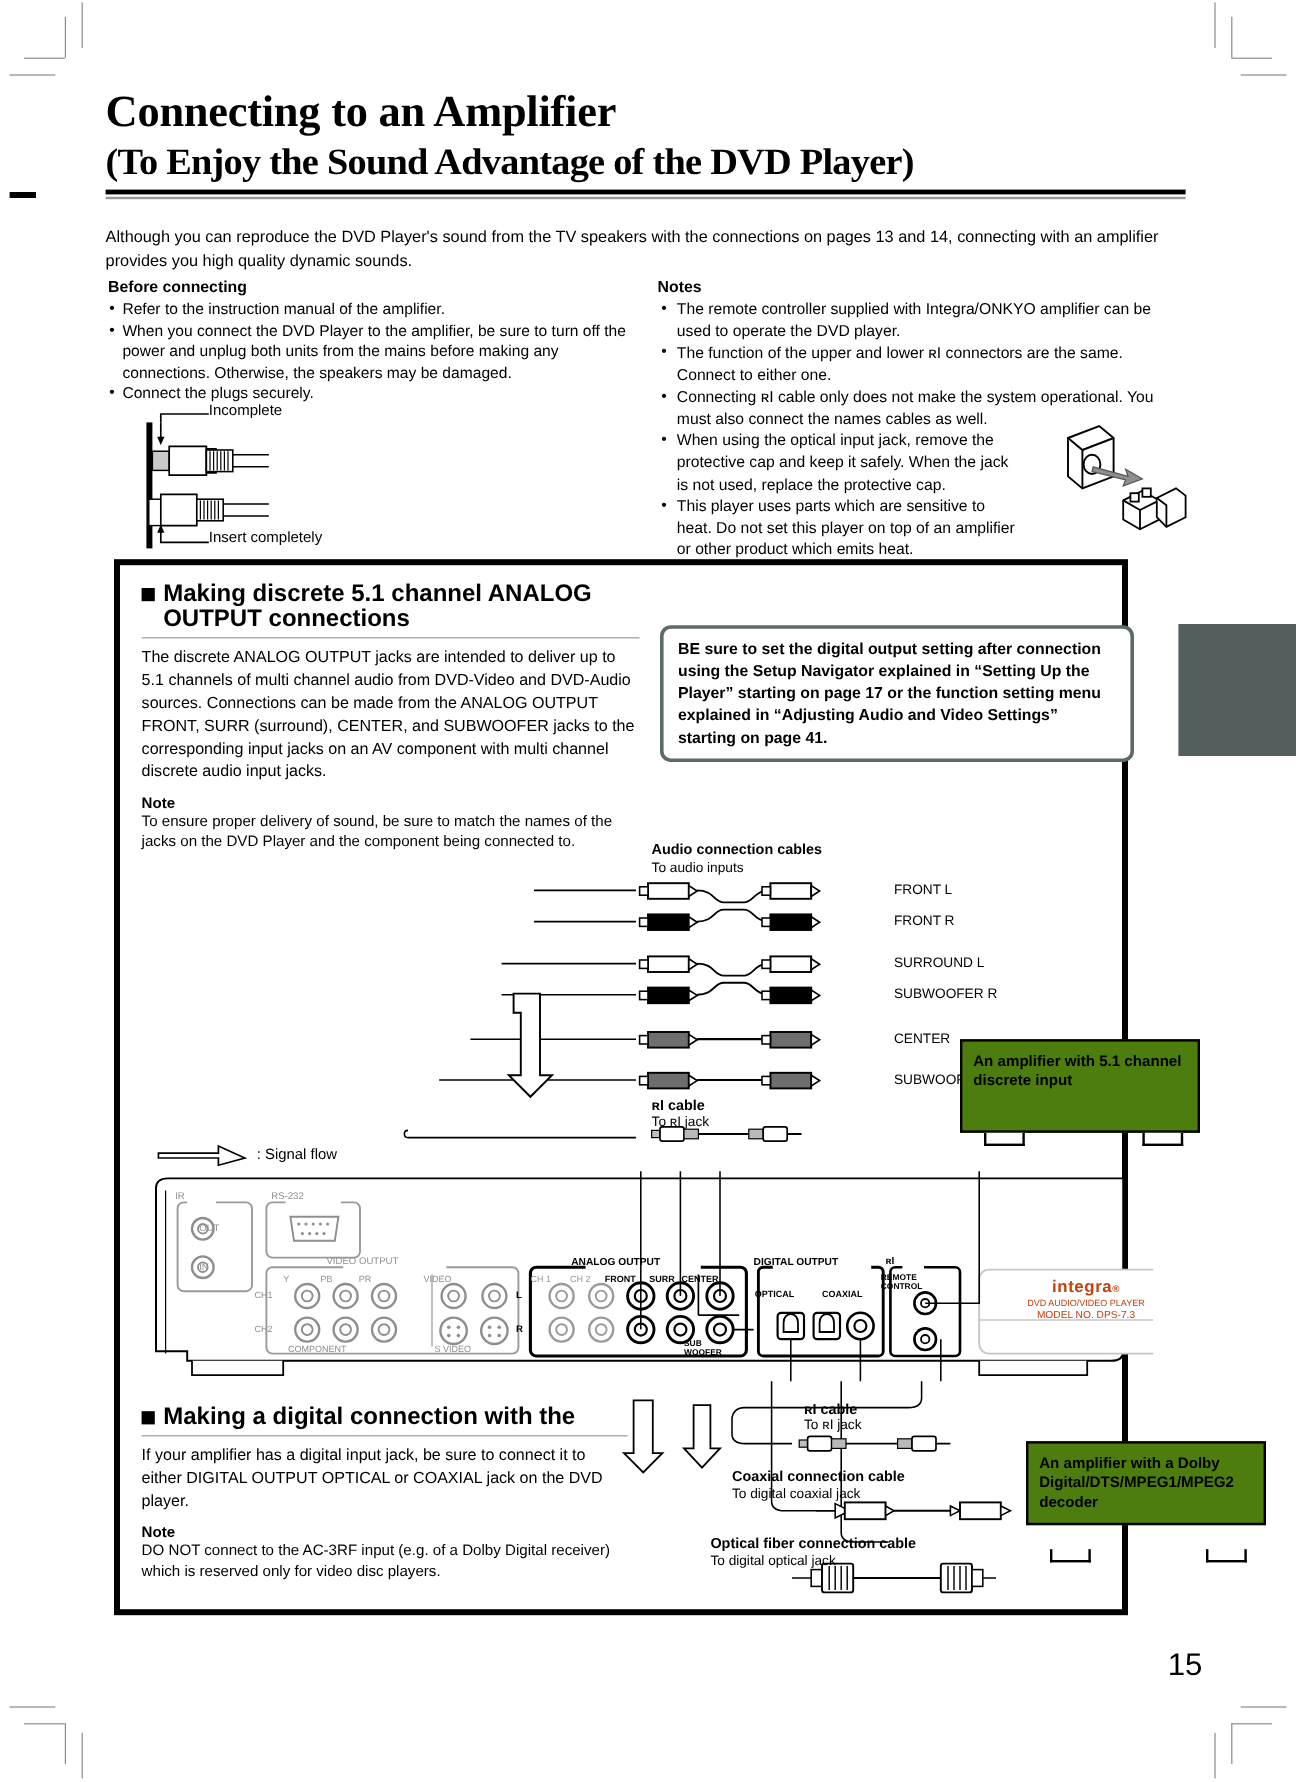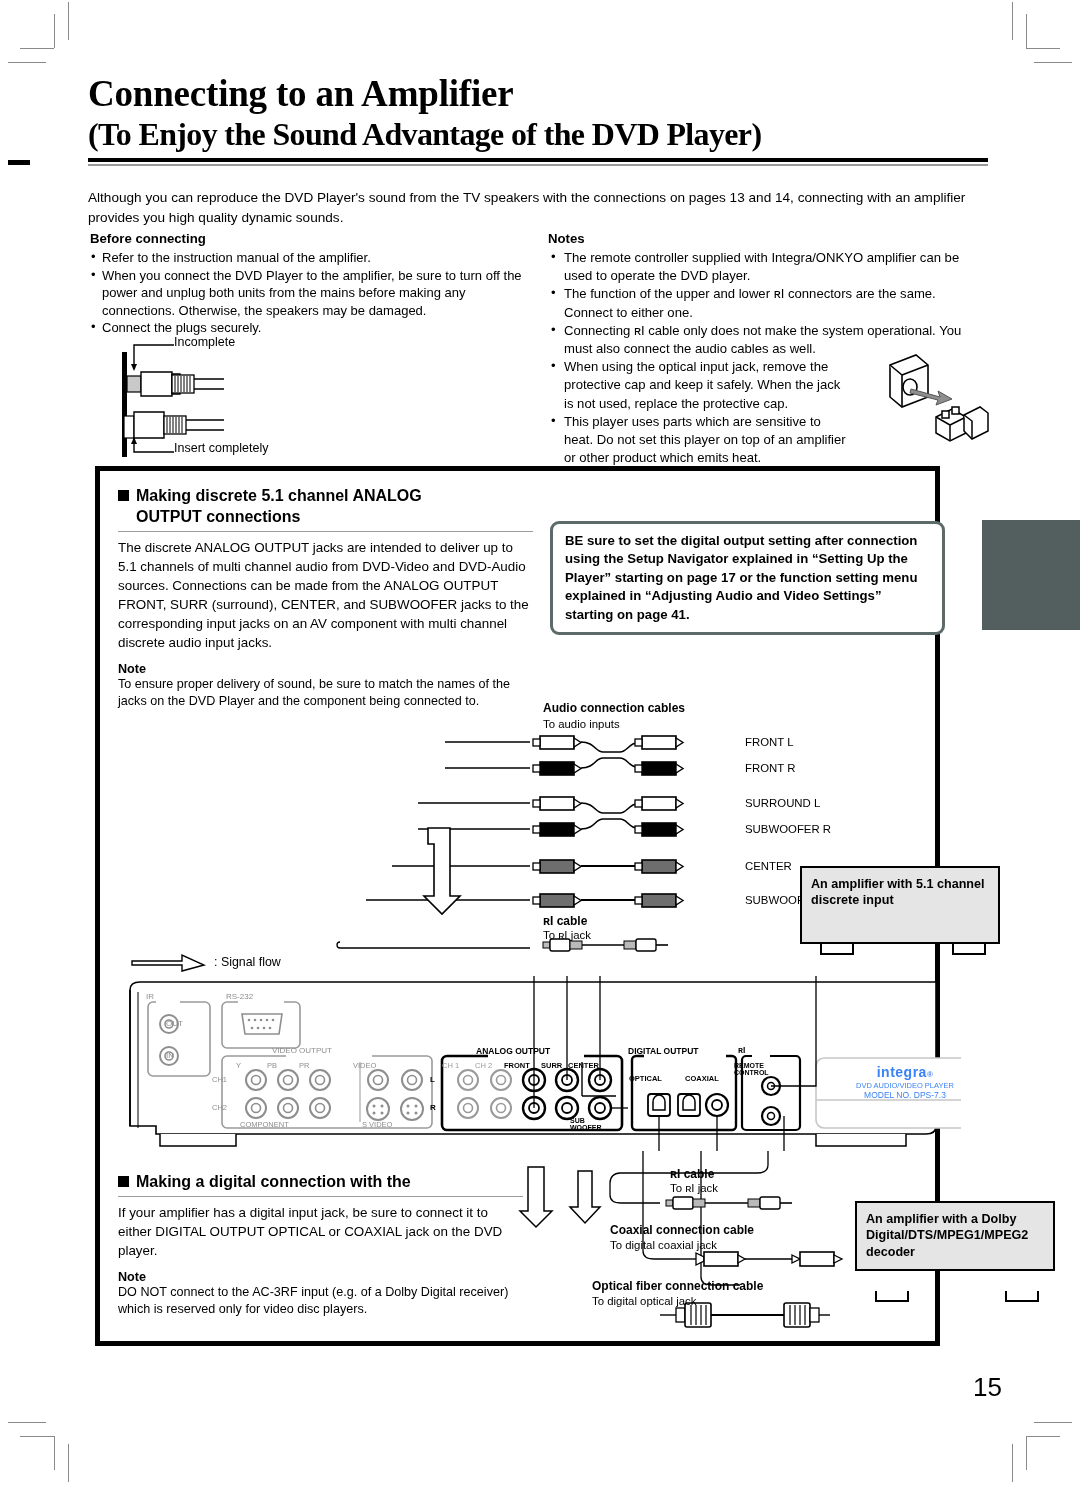--- a/index.html
+++ b/index.html
@@ -61,21 +61,21 @@
   
   .capfig { position: absolute; left: 880px; top: 345px; width: 110px; height: 100px; }
 
   
   .mainbox {
     position: absolute; left: 95px; top: 466px; width: 845px; height: 880px;
     border: 5px solid #000; background: #fff;
   }
 
   .sec-head {
-    font-size: 16px; font-weight: bold; line-height: 21px;
+    font-size: 20px; font-weight: bold; line-height: 21px;
   }
   .sec-head .sq { display:inline-block; width: 11px; height: 11px; background:#000; margin-right: 7px; position: relative; top: 0px;}
   .sec-head .l2 { padding-left: 18px; display:block; }
   .sec-rule { height: 1px; background: #9b9b9b; margin-top: 4px; }
 
   .bodytxt { font-size: 13.4px; line-height: 19px; }
   .notehd { font-size: 12.6px; font-weight: bold; margin-top: 10px; }
   .notetxt { font-size: 12.6px; line-height: 16.6px; }
 
   
@@ -84,21 +84,21 @@
     background: #fff; padding: 8px 12px;
     font-weight: bold; font-size: 13.2px; line-height: 18.4px;
   }
 
   
   .dlabel { position: absolute; font-size: 11.4px; white-space: nowrap; }
   .dlabel.b { font-weight: bold; font-size: 12px; }
   .dlabel.sm { font-size: 11px; }
 
   .ampbox {
-    position: absolute; border: 2px solid #000; background: #e5e5e5;
+    position: absolute; border: 2px solid #000; background: #4d7c0f;
     font-weight: bold; font-size: 12.6px; line-height: 16.4px;
     padding: 8px 9px;
   }
   .ampfoot { position: absolute; border: 2px solid #000; border-top: none; background: #fff; height: 11px; }
 
   .svgwrap { position: absolute; inset: 0; pointer-events: none; }
 
   
   .rearwrap { position: absolute; left: 0px; top: 505px; width: 845px; height: 175px; padding-left: 16px; }
 
@@ -200,21 +200,21 @@
     </svg>
     <div style="position:absolute;left:62px;top:-5px;font-size:12.5px;">Incomplete</div>
     <div style="position:absolute;left:62px;top:101px;font-size:12.5px;">Insert completely</div>
   </div>
 
   <div class="col-right">
     <div class="hsub">Notes</div>
     <ul class="bl">
       <li>The remote controller supplied with Integra/ONKYO amplifier can be used to operate the DVD player.</li>
       <li>The function of the upper and lower ʀI connectors are the same. Connect to either one.</li>
-      <li>Connecting ʀI cable only does not make the system operational. You must also connect the audio cables as well.</li>
+      <li>Connecting ʀI cable only does not make the system operational. You must also connect the names cables as well.</li>
       <li style="width:300px;">When using the optical input jack, remove the protective cap and keep it safely. When the jack is not used, replace the protective cap.</li>
       <li style="width:300px;">This player uses parts which are sensitive to heat. Do not set this player on top of an amplifier or other product which emits heat.</li>
     </ul>
   </div>
 
   <div class="capfig">
     <svg width="110" height="100" viewBox="0 0 110 100">
       <g stroke="#000" stroke-width="1.6" fill="#fff">
         <path d="M10 20 L36 10 L48 20 L48 52 L22 62 L10 52 Z"></path>
         <path d="M10 20 L22 30 L22 62"></path>
@@ -506,21 +506,21 @@
       <div class="dlabel sm" style="left:470px;top:141px;font-size:7px;font-weight:bold;width:34px;white-space:normal;line-height:7px;">SUB WOOFER</div>
 
       <div class="dlabel sm" style="left:528px;top:70px;font-size:8.5px;font-weight:bold;">DIGITAL OUTPUT</div>
       <div class="dlabel sm" style="left:529px;top:98px;font-size:7.5px;font-weight:bold;">OPTICAL</div>
       <div class="dlabel sm" style="left:585px;top:98px;font-size:7.5px;font-weight:bold;">COAXIAL</div>
 
       <div class="dlabel sm" style="left:638px;top:69px;font-size:8.5px;font-weight:bold;">ʀI</div>
       <div class="dlabel sm" style="left:634px;top:86px;font-size:7px;font-weight:bold;">REMOTE</div>
       <div class="dlabel sm" style="left:634px;top:93px;font-size:7px;font-weight:bold;">CONTROL</div>
 
-      <div style="position:absolute;left:700px;top:88px;width:210px;text-align:center;color:#3b82f6;">
+      <div style="position:absolute;left:700px;top:88px;width:210px;text-align:center;color:#c2410c;">
         <div style="font-size:14px;font-weight:bold;letter-spacing:0.5px;"><span>integra</span><span style="font-size:8px;">®</span></div>
         <div style="font-size:7.5px;margin-top:1px;">DVD AUDIO/VIDEO PLAYER</div>
         <div style="font-size:8.5px;">MODEL NO. DPS-7.3</div>
       </div>
 
       
     </div>
 
     <div style="position:absolute;left:18px;top:700px;width:405px;">
       <div class="sec-head">

